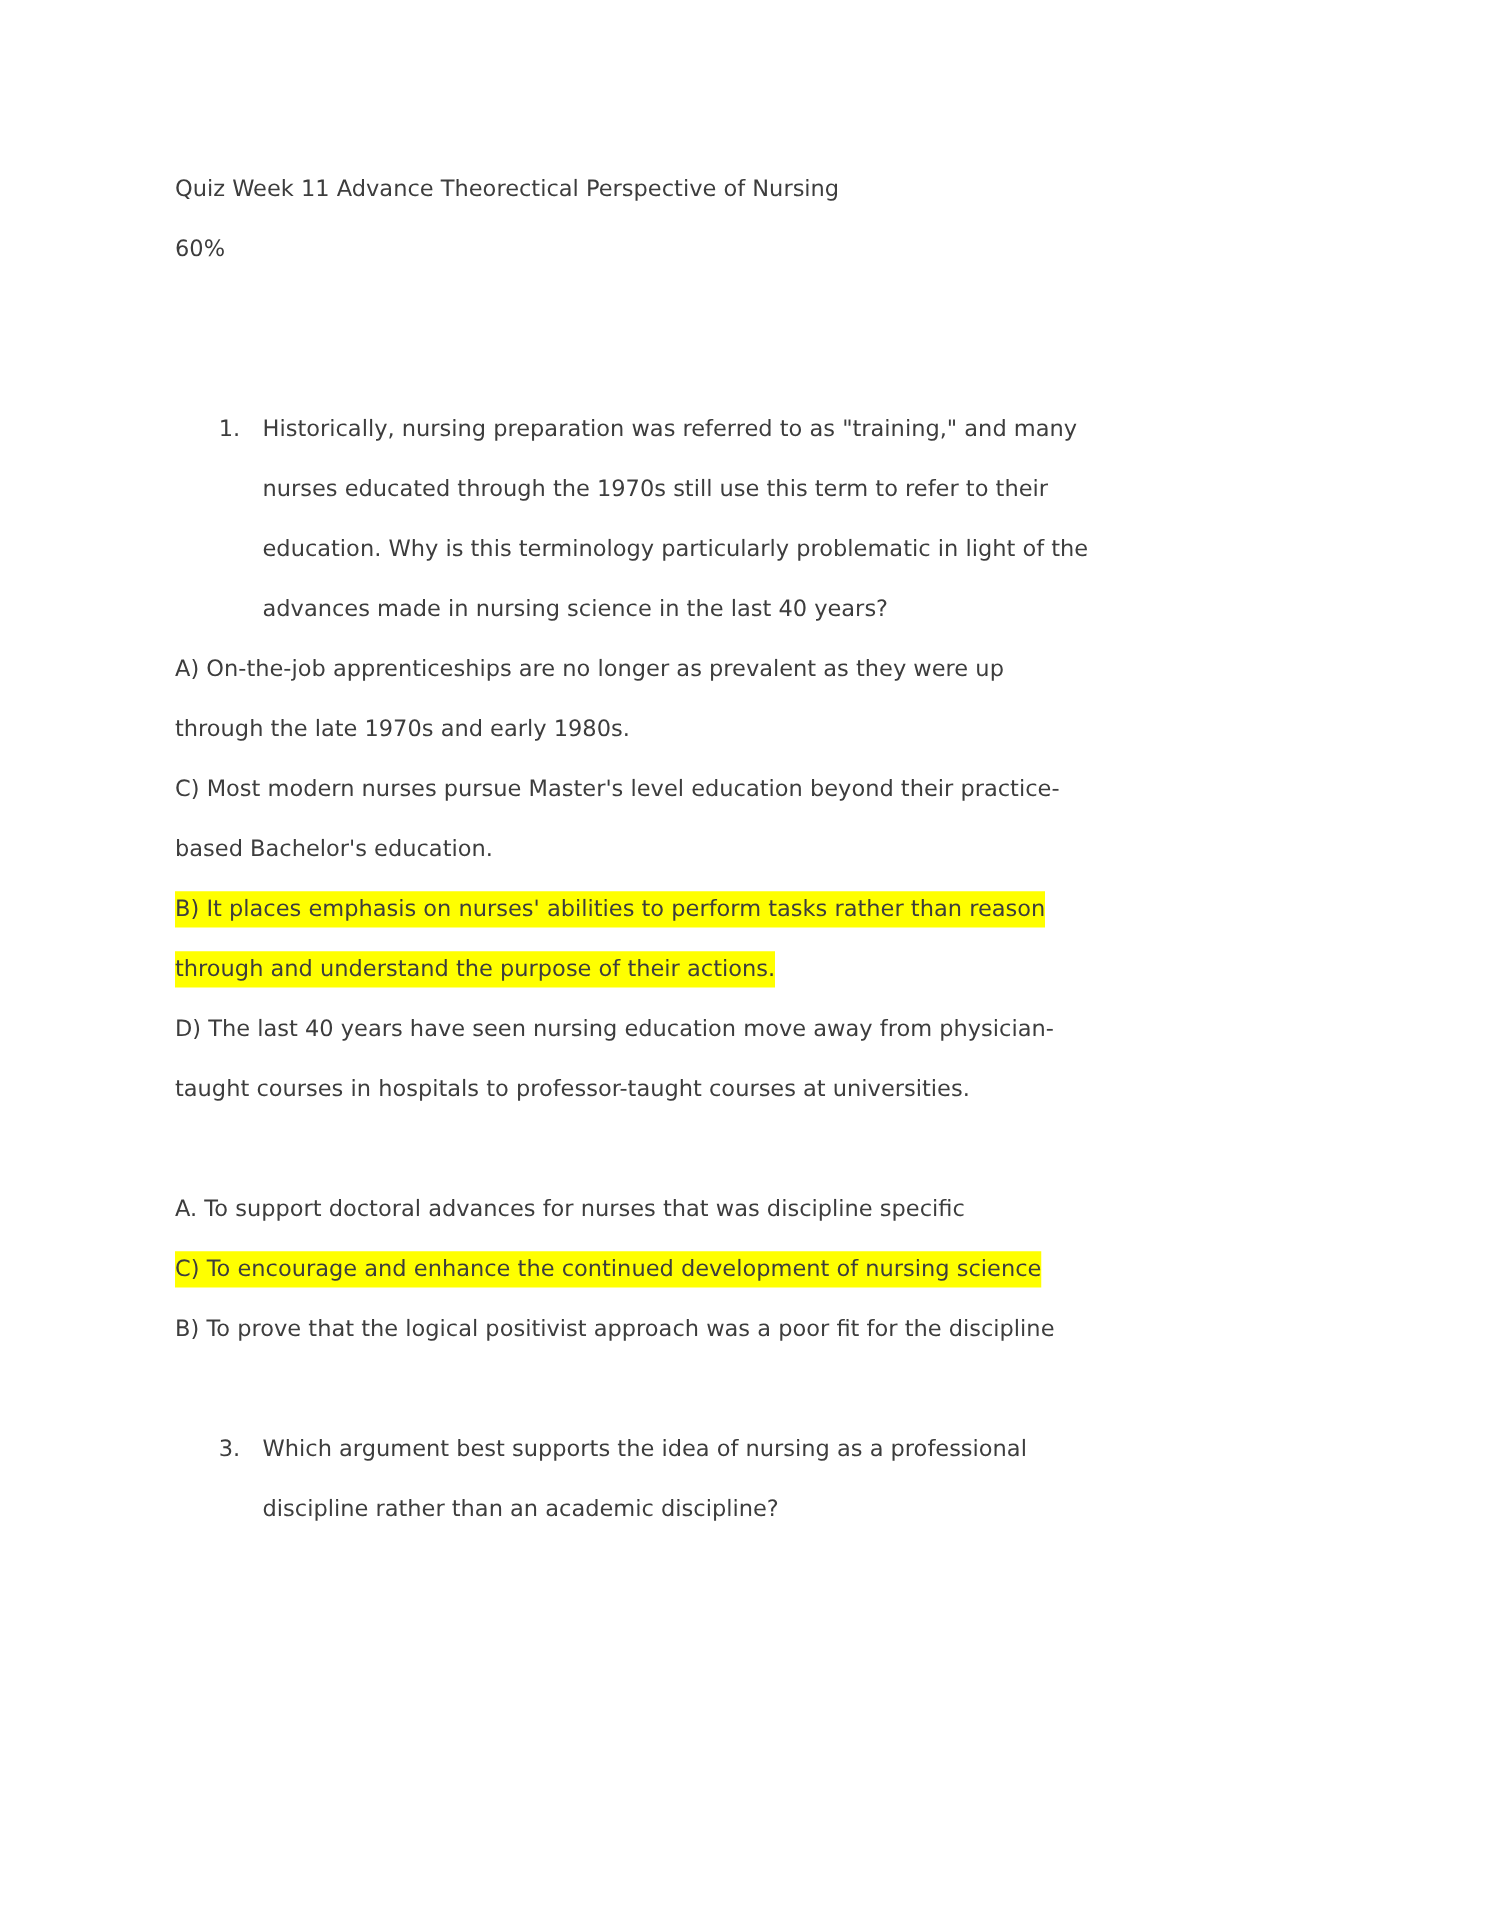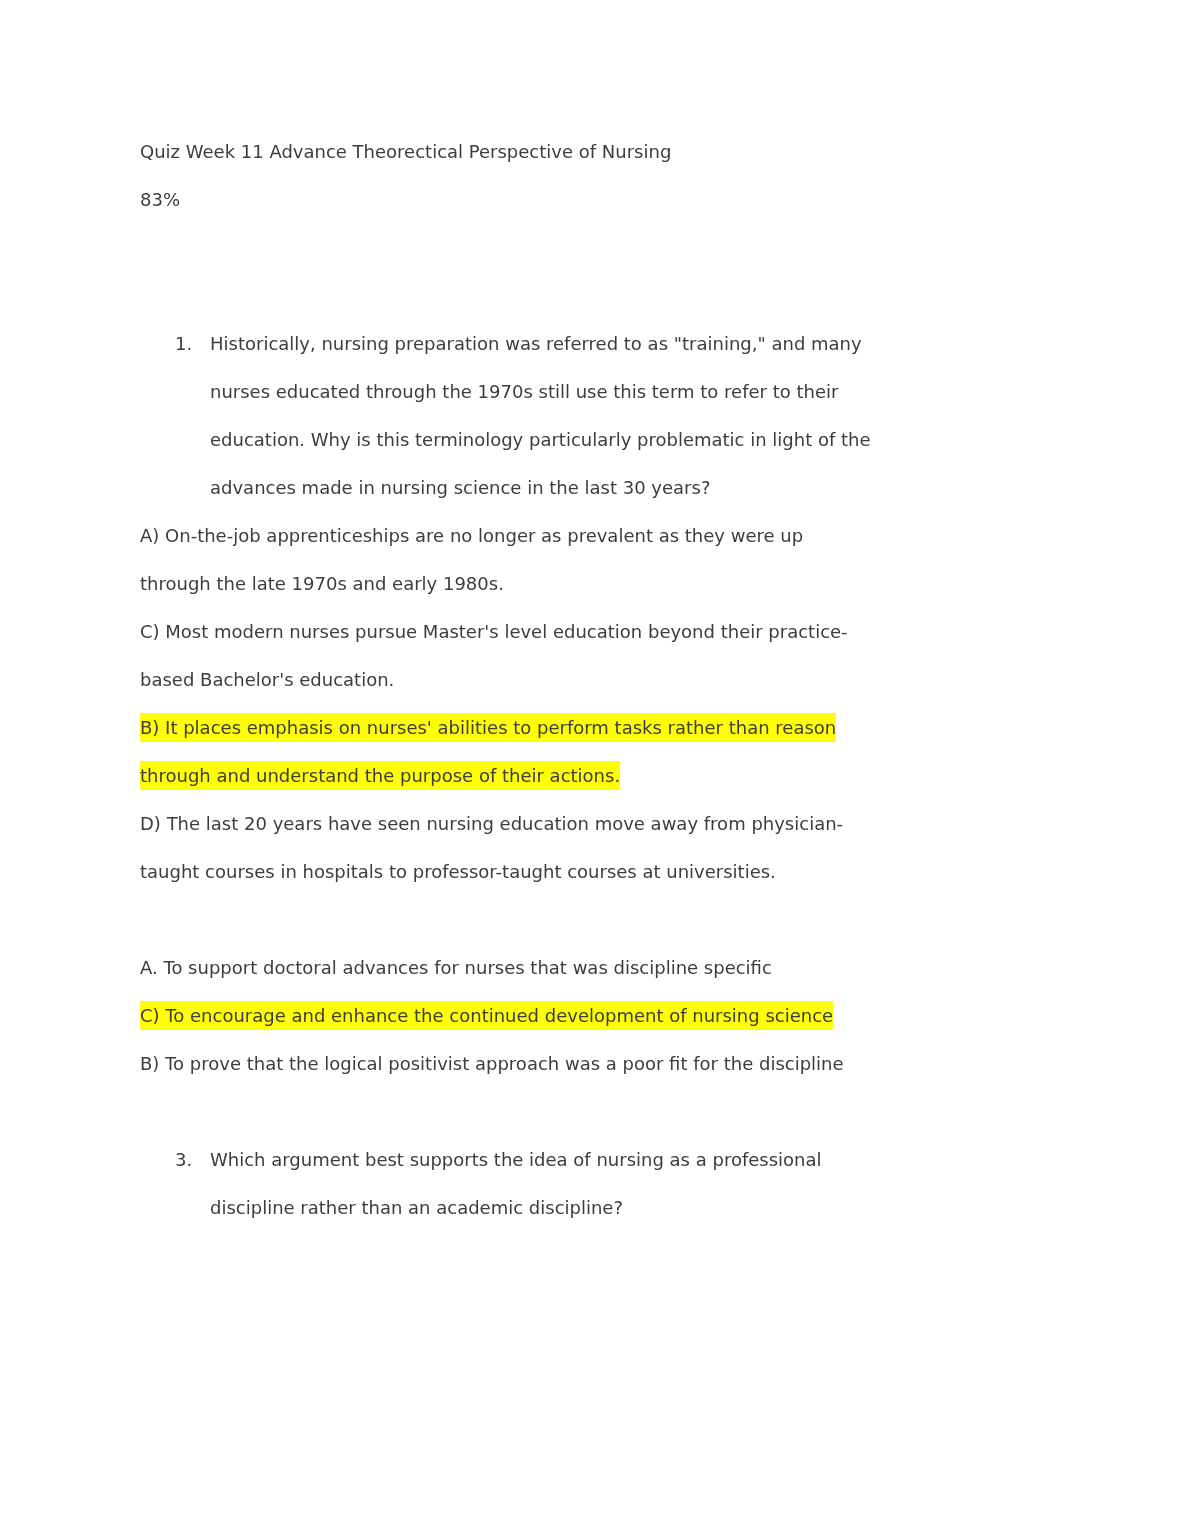--- a/index.html
+++ b/index.html
@@ -33,36 +33,36 @@
     background: #ffff00;
     padding: 4px 0;
   }
 </style>
 </head>
 <body>
 
 <div class="page">
 
   <p class="line">Quiz Week 11 Advance Theorectical Perspective of Nursing</p>
-  <p class="line">83%</p>
+  <p class="line">60%</p>
 
   <div class="spacer-2"></div>
 
   <div class="line q-row">
     <span class="q-num">1.</span>
-    <span class="q-text">Historically, nursing preparation was referred to as "training," and many nurses educated through the 1970s still use this term to refer to their education. Why is this terminology particularly problematic in light of the advances made in nursing science in the last 30 years?</span>
+    <span class="q-text">Historically, nursing preparation was referred to as "training," and many nurses educated through the 1970s still use this term to refer to their education. Why is this terminology particularly problematic in light of the advances made in nursing science in the last 40 years?</span>
   </div>
 
   <p class="line"><span>A)</span> <span>On-the-job apprenticeships are no longer as prevalent as they were up through the late 1970s and early 1980s.</span></p>
 
   <p class="line"><span>C)</span> <span>Most modern nurses pursue Master's level education beyond their practice-based Bachelor's education.</span></p>
 
   <p class="line"><span class="hl"><span>B)</span> <span>It places emphasis on nurses' abilities to perform tasks rather than reason through and understand the purpose of their actions.</span></span></p>
 
-  <p class="line"><span>D)</span> <span>The last 20 years have seen nursing education move away from physician-taught courses in hospitals to professor-taught courses at universities.</span></p>
+  <p class="line"><span>D)</span> <span>The last 40 years have seen nursing education move away from physician-taught courses in hospitals to professor-taught courses at universities.</span></p>
 
   <div class="spacer-1"></div>
 
 
   <p class="line"><span>A.</span> <span>To support doctoral advances for nurses that was discipline specific</span></p>
 
   <p class="line"><span class="hl"><span>C)</span> <span>To encourage and enhance the continued development of nursing science</span></span></p>
 
   <p class="line"><span>B)</span> <span>To prove that the logical positivist approach was a poor fit for the discipline</span></p>
 

